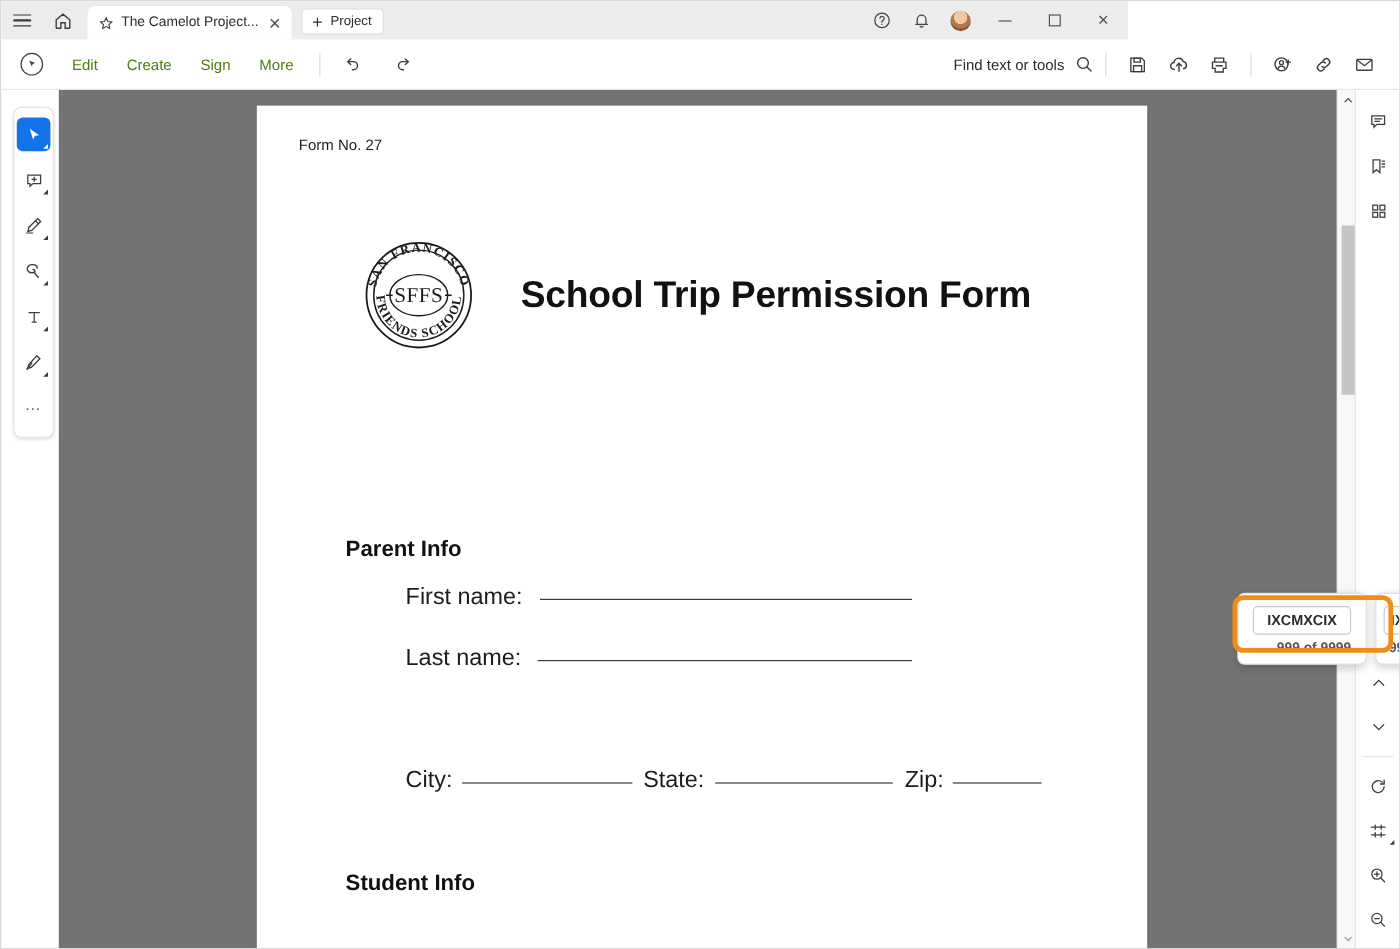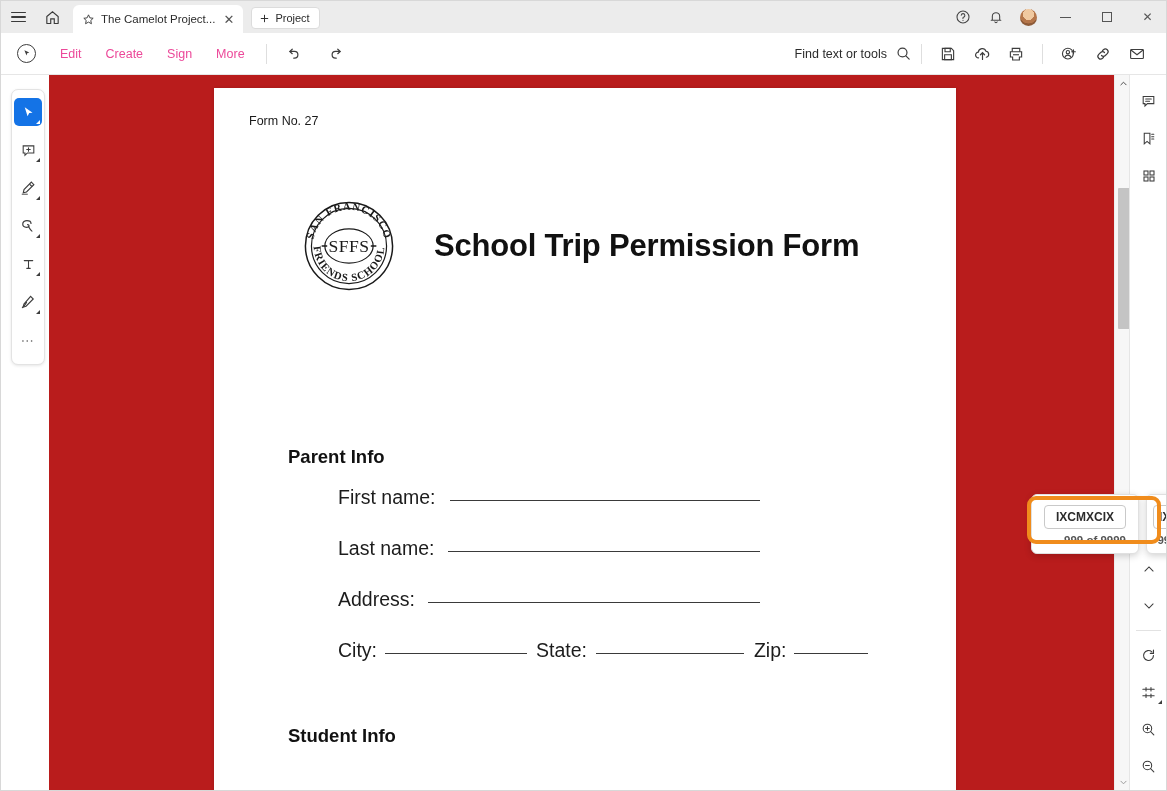--- a/index.html
+++ b/index.html
@@ -13,21 +13,21 @@
   #app {
     position: relative;
     width: 1167px; height: 791px;
     border: 1px solid #d8d8d8;
     background: #fff;
     overflow: hidden;
   }
 
   
   .tabbar {
-    position: absolute; left: 0; top: 0; width: 1167px; height: 32px;
+    position: absolute; left: 0; top: 0; width: 939px; height: 32px;
     background: #ececec;
     display: flex; align-items: flex-end;
   }
   .tb-icon {
     width: 34px; height: 32px;
     display: flex; align-items: center; justify-content: center;
     color: #3a3a3a; cursor: pointer;
   }
   .hamburger { width: 15px; height: 11px; position: relative; }
   .hamburger i {
@@ -88,21 +88,21 @@
     display: flex; align-items: center;
   }
   .cmd-circle {
     width: 19px; height: 19px; border-radius: 50%; border: 1.3px solid #3d3d3d;
     margin-left: 16px; position: relative; cursor: pointer;
   }
   .cmd-menu {
     display: flex; align-items: center; gap: 0; margin-left: 12px;
   }
   .cmd-menu span {
-    font-size: 12.5px; color: #ec4899; padding: 5px 12px; cursor: pointer; border-radius: 4px;
+    font-size: 12.5px; color: #4d7c0f; padding: 5px 12px; cursor: pointer; border-radius: 4px;
   }
   .cmd-sep { width:1px; height:20px; background:#dedede; margin: 0 9px; }
   .undo-redo { display:flex; align-items:center; gap: 10px; }
   .cmd-right {
     margin-left: auto; display: flex; align-items: center; padding-right: 14px;
   }
   .findbox {
     display:flex; align-items:center; gap:8px; font-size:12.5px; color:#2b2b2b; cursor:pointer;
   }
   .cr-icon {
@@ -132,21 +132,21 @@
     border-left: 4px solid transparent;
     border-bottom: 4px solid currentColor;
   }
   .tool.active .corner { border-bottom-color: #fff; }
   .tool.dots { letter-spacing: 1.5px; font-size: 13px; color:#6d6d6d; }
 
   
   .docarea {
     position: absolute; left: 48px; top: 74px;
     width: 1082px; height: 716px;
-    background: #b91c1c;
+    background: #737373;
     overflow: hidden;
   }
   .page {
     position: absolute; left: 165px; top: 13px;
     width: 742px; height: 760px;
     background: #fff;
     box-shadow: 0 0 3px rgba(0,0,0,.16);
   }
   .formno {
     position: absolute; left: 35px; top: 26px;
@@ -470,24 +470,20 @@
       <div class="fieldrow" style="top:398px;">
         <span class="lbl">First name:</span>
         <span class="rule" style="width:310px;margin-left:14px;"></span>
       </div>
 
       <div class="fieldrow" style="top:449px;">
         <span class="lbl">Last name:</span>
         <span class="rule" style="width:312px;margin-left:14px;"></span>
       </div>
 
-      <div class="fieldrow" style="top:500px;">
-        <span class="lbl">Address:</span>
-        <span class="rule" style="width:332px;margin-left:13px;"></span>
-      </div>
 
       <div class="fieldrow" style="top:551px;">
         <span class="lbl">City:</span>
         <span class="rule" style="width:142px;margin-left:8px;"></span>
         <span class="lbl" style="margin-left:9px;">State:</span>
         <span class="rule" style="width:148px;margin-left:9px;"></span>
         <span class="lbl" style="margin-left:10px;">Zip:</span>
         <span class="rule" style="width:74px;margin-left:8px;"></span>
       </div>
 

